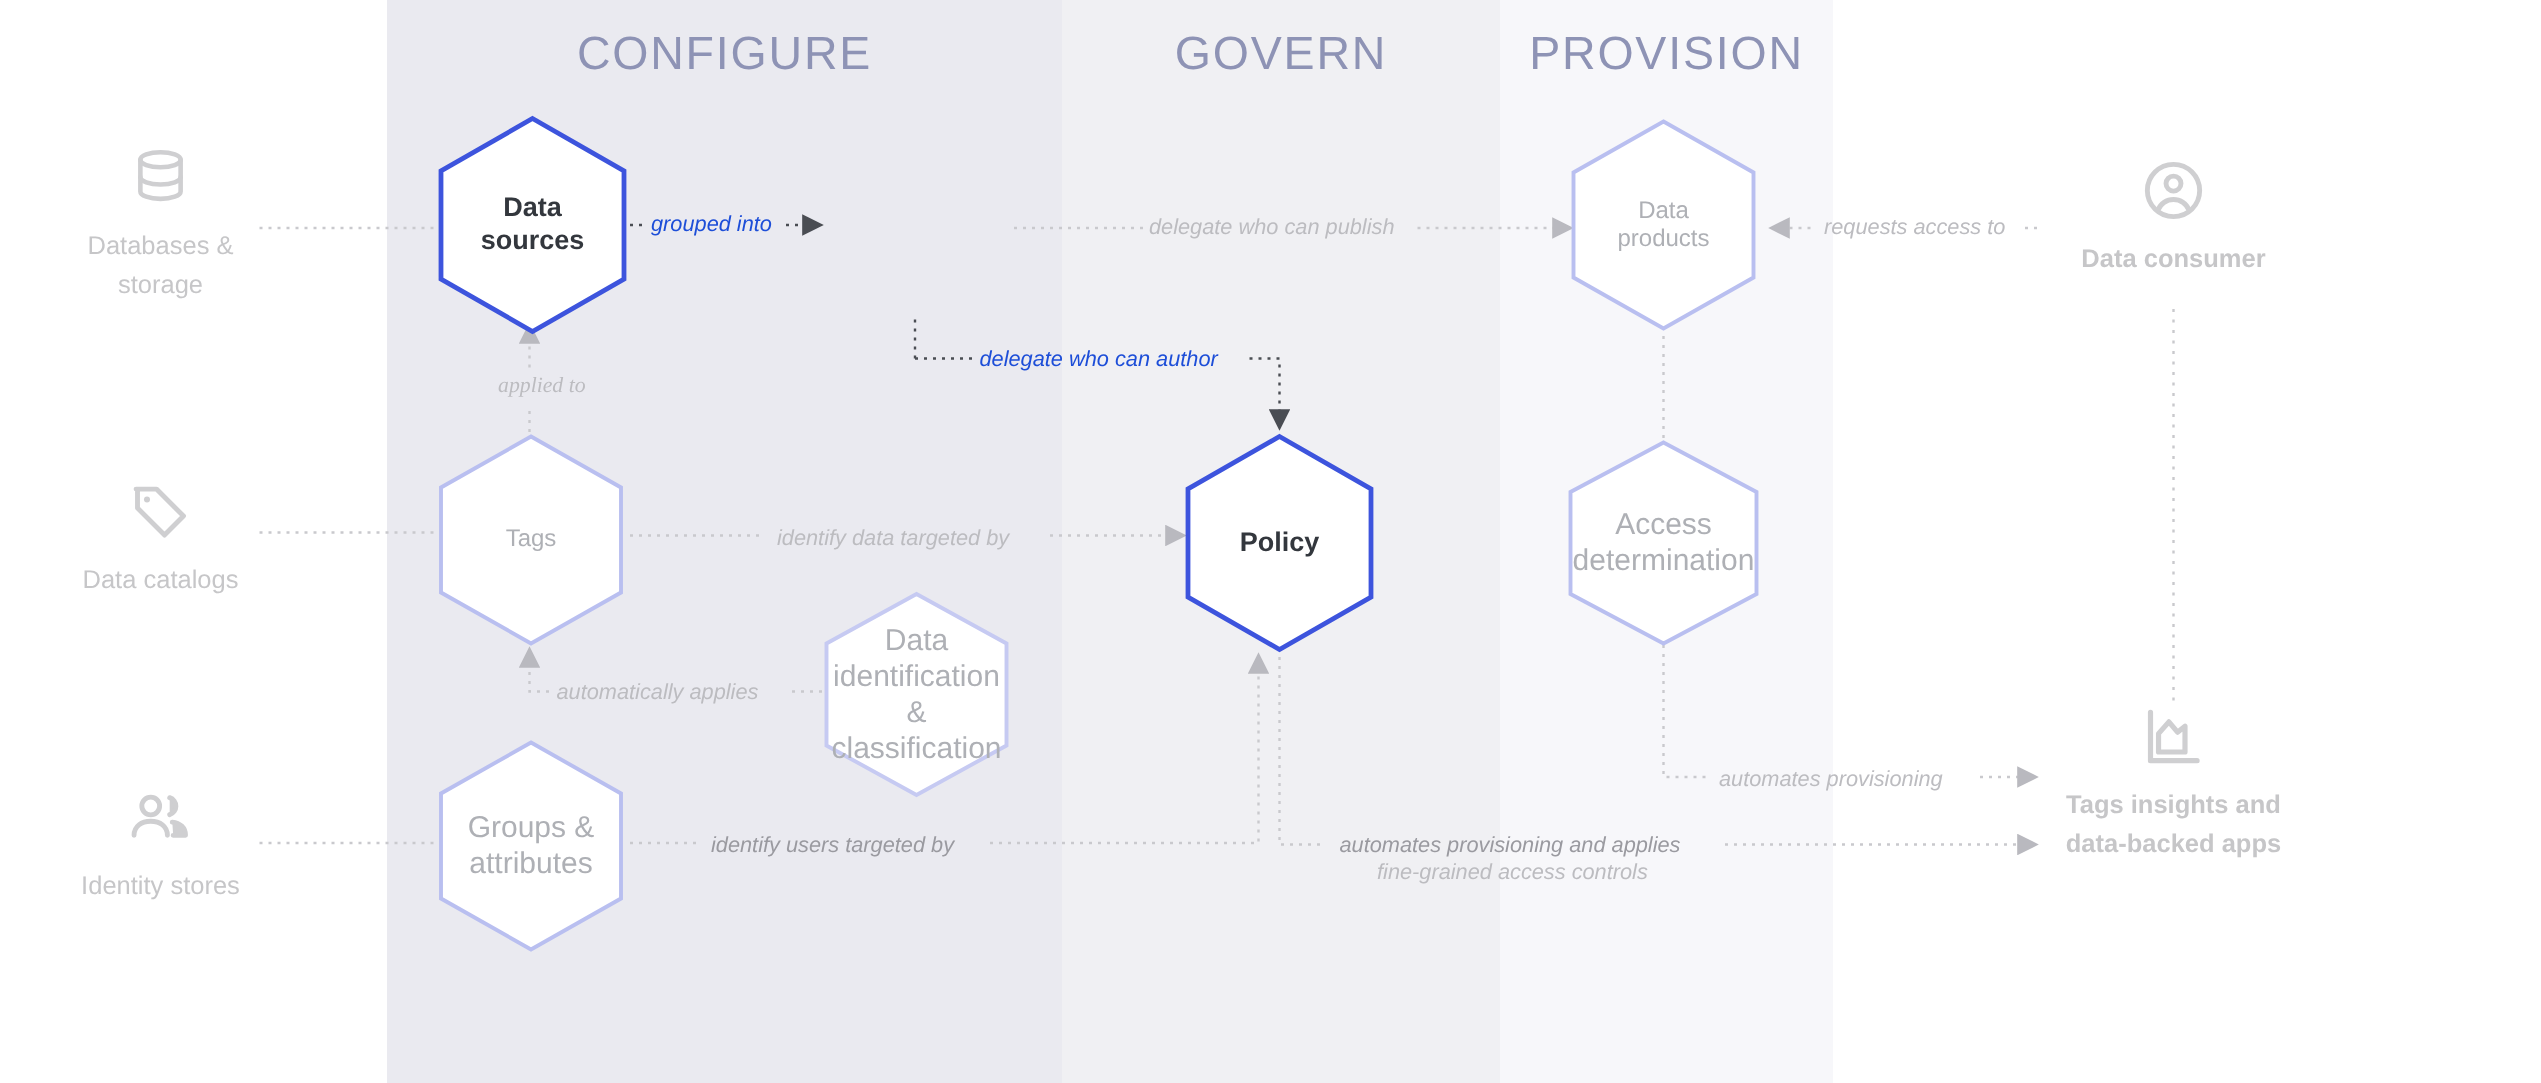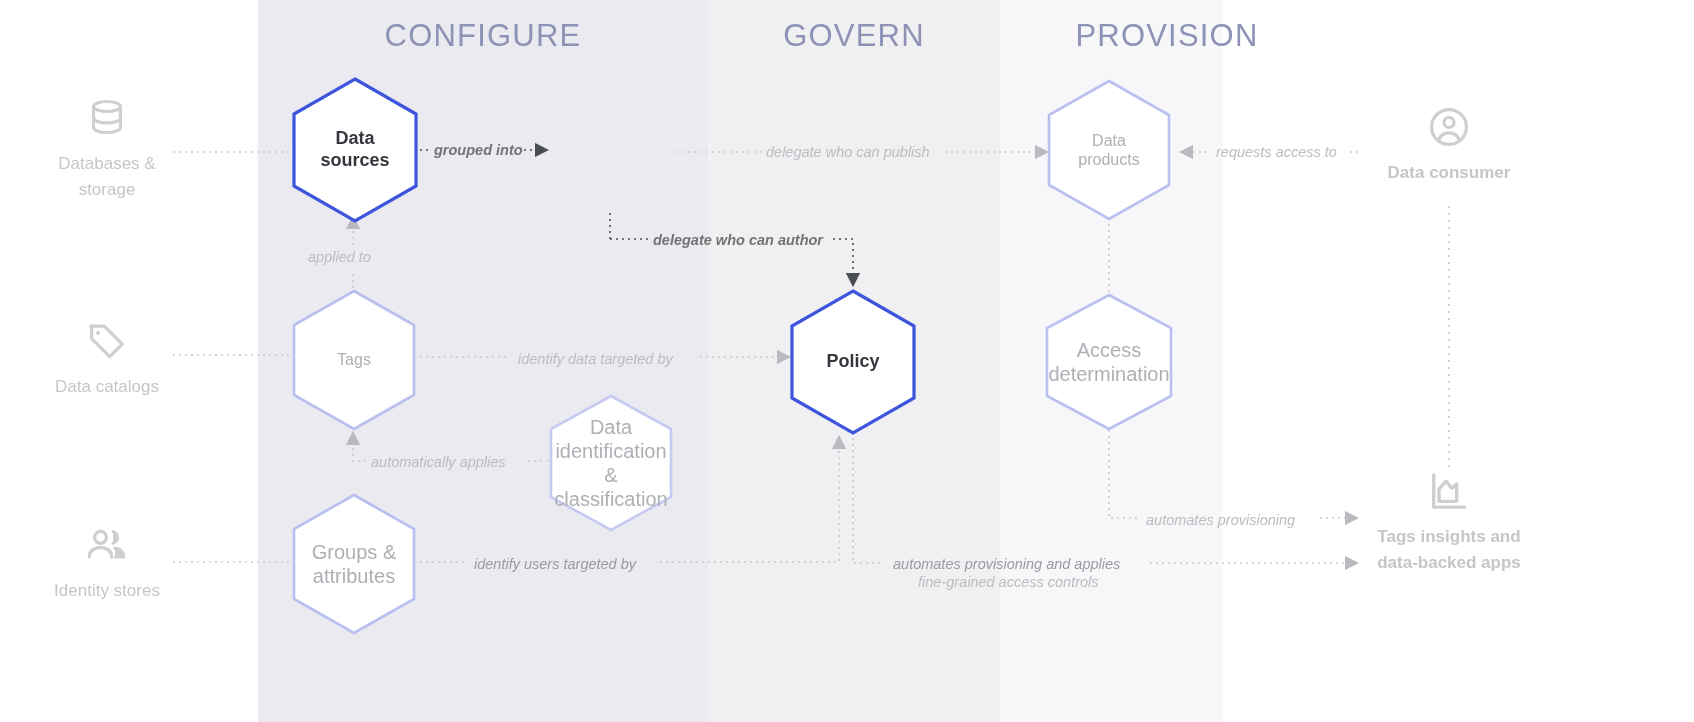--- a/index.html
+++ b/index.html
@@ -35,21 +35,21 @@
     top: 18px;
     text-align: center;
     font-size: 31px;
     font-weight: 400;
     letter-spacing: 1.2px;
     color: #8e93b5;
     white-space: nowrap;
   }
   .band-title.c { left: 258px;  width: 450px; }
   .band-title.g { left: 708px;  width: 292px; }
-  .band-title.p { left: 1056px; width: 222px; }
+  .band-title.p { left: 1000px; width: 222px; }
 
   
   #wires {
     position: absolute;
     left: 0; top: 0;
     width: 1694px;
     height: 722px;
     pointer-events: none;
   }
 
@@ -101,21 +101,21 @@
   .endpoint.bold .ep-label { font-weight: 700; }
 
   
   .elabel {
     position: absolute;
     font-style: italic;
     font-size: 14.5px;
     white-space: nowrap;
     line-height: 1.35;
   }
-  .elabel.dark  { color: #737373; font-weight: bold; }
+  .elabel.dark  { color: #1d4ed8; }
   .elabel.mid   { color: #9a9aa0; }
   .elabel.light { color: #bcbcc0; }
 </style>
 </head>
 <body>
 
 <div id="stage">
 
   <div class="band band-configure"></div>
   <div class="band band-govern"></div>
@@ -296,21 +296,21 @@
     <div class="cap">
       <span>Groups &amp;</span><br>
       <span>attributes</span>
     </div>
   </div>
 
   <div class="elabel dark" style="left:434px; top:141px;">grouped into</div>
   <div class="elabel light" style="left:766px; top:143px;">delegate who can publish</div>
   <div class="elabel light" style="left:1216px; top:143px;">requests access to</div>
   <div class="elabel dark" style="left:653px; top:231px;">delegate who can author</div>
-  <div class="elabel light" style="left:308px; top:248px;">applied to</div>
+  <div class="elabel light" style="left:332px; top:248px;font-family:Liberation Serif, serif;">applied to</div>
   <div class="elabel light" style="left:518px; top:350px;">identify data targeted by</div>
   <div class="elabel light" style="left:371px; top:453px;">automatically applies</div>
   <div class="elabel mid" style="left:474px; top:555px;">identify users targeted by</div>
   <div class="elabel light" style="left:1146px; top:511px;">automates provisioning</div>
   <div class="elabel mid" style="left:893px; top:555px;">automates provisioning and applies</div>
   <div class="elabel light" style="left:918px; top:573px;">fine-grained access controls</div>
 
 </div>
 
 </body></html>

